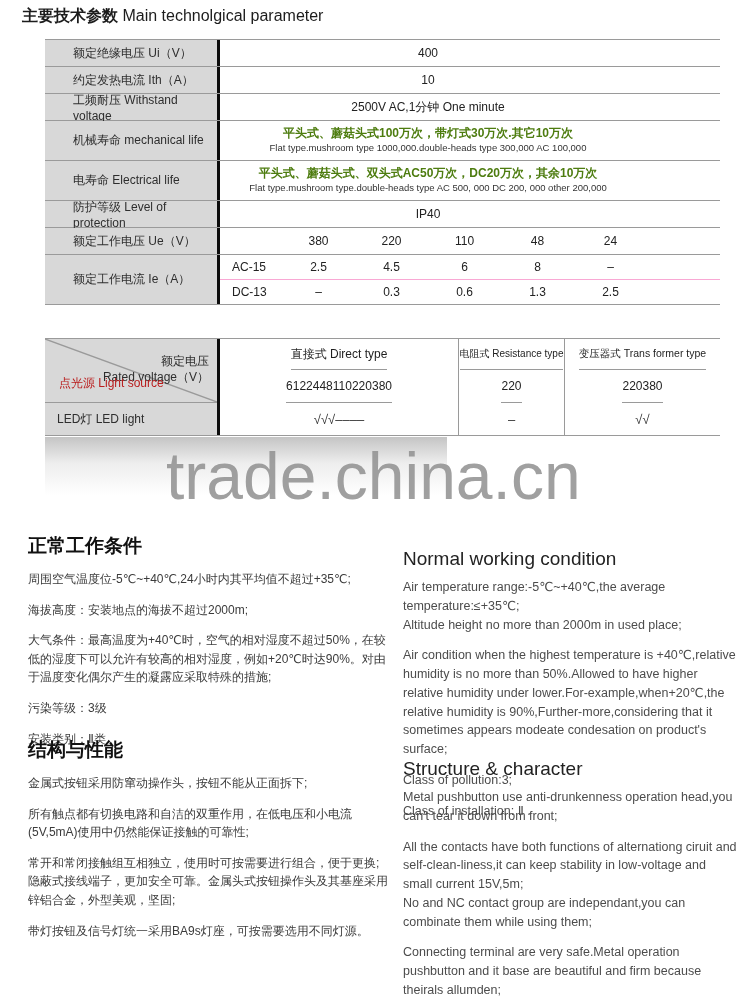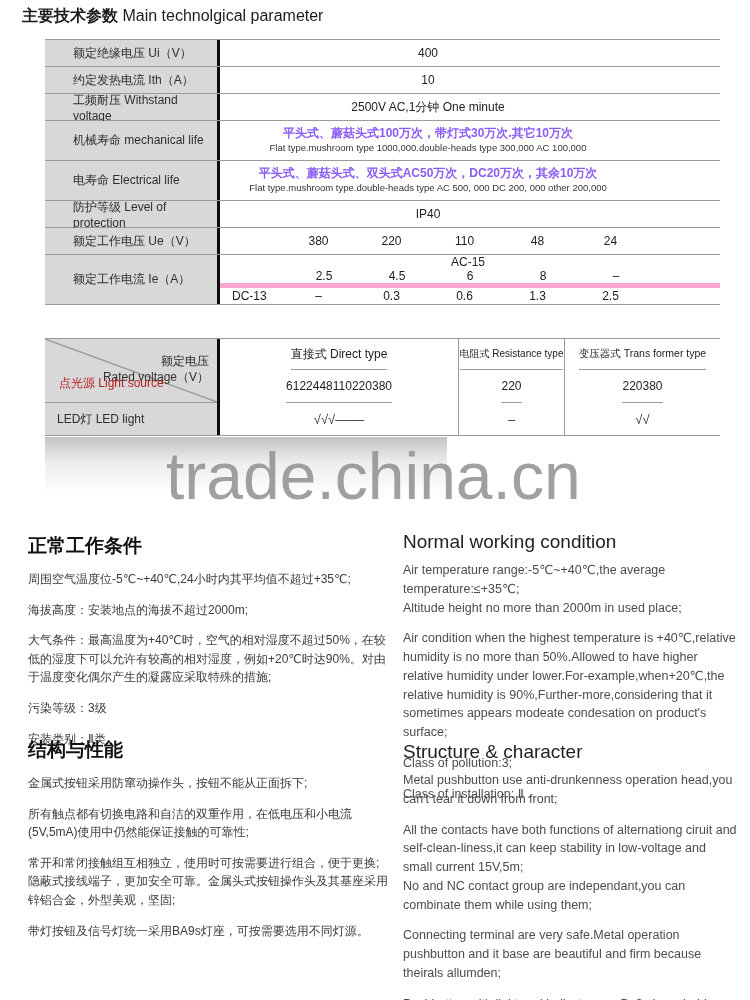--- a/index.html
+++ b/index.html
@@ -17,26 +17,26 @@
   .h26{height:26px}.h39{height:39px}.h49{height:49px}
   .label-cell{
     width:175px;box-sizing:border-box;background:#d8d8d8;
     border-right:3px solid #0d0d0d;display:flex;align-items:center;
     padding-left:28px;font-size:12px;color:#2e2e2e;
   }
   .value-cell{
     flex:1;display:flex;flex-direction:column;align-items:center;justify-content:center;
     text-align:center;font-size:12px;padding-right:84px;color:#222;
   }
-  .v-cn{font-size:12px;font-weight:600;color:#8b5cf6;line-height:1.3;}
+  .v-cn{font-size:12px;font-weight:600;color:#4d7c0f;line-height:1.3;}
   .v-en{font-size:9.5px;color:#333;line-height:1.35;}
   .multi{flex:1;display:flex;align-items:center;}
   .ie-wrap{flex:1;display:flex;flex-direction:column;}
   .subrow{flex:1;display:flex;align-items:center;}
-  .sb-top{border-bottom:5px solid #f9a8d4;flex-direction:column;}
+  .sb-top{border-bottom:1px solid #f9a8d4;}
   .sublabel{width:62px;box-sizing:border-box;padding-left:12px;font-size:12px;color:#222;}
   .cols{width:365px;display:flex;}
   .cols span{flex:1;text-align:center;font-size:12px;color:#222;}
   .filler{flex:1;}
 
   
   .light-table{position:absolute;left:45px;top:338px;width:675px;border-top:1px solid #9a9a9a;border-bottom:1px solid #9a9a9a;display:flex;}
   .lt-left{width:175px;box-sizing:border-box;border-right:3px solid #0d0d0d;background:#d8d8d8;}
   .corner{height:63px;border-bottom:1px solid #9a9a9a;position:relative;}
   .corner svg{position:absolute;left:0;top:0;width:100%;height:100%;}
@@ -57,21 +57,21 @@
   .g-led span{font-size:13px;color:#333;}
 
   
   .table-shadow{position:absolute;left:45px;top:437px;width:402px;height:58px;
     background:linear-gradient(180deg,rgba(125,125,125,.45) 0%,rgba(175,175,175,.22) 45%,rgba(255,255,255,0) 100%);}
   .watermark{position:absolute;left:166px;top:438px;font-size:66px;color:#939393;opacity:.88;letter-spacing:0;}
 
   
   .sec{position:absolute;}
   .sec-h-cn{font-size:19px;font-weight:bold;color:#111;margin:0 0 11px 0;}
-  .sec-h-en{font-size:19px;font-weight:500;color:#222;margin:0 0 8px 0;}
+  .sec-h-en{font-size:19px;font-weight:500;color:#222;margin:17px 0 8px 0;}
   .sec p{margin:0 0 12px 0;font-size:12px;line-height:1.55;color:#3b3b3b;}
   .sec-en p{font-size:12.5px;color:#4c4c4c;line-height:1.5;}
   p.mb0{margin-bottom:0;}
   .sec-normal-cn{left:28px;top:533px;width:364px;}
   .sec-normal-en{left:403px;top:531px;width:334px;}
   .sec-struct-cn{left:28px;top:737px;width:366px;}
   .sec-struct-en{left:403px;top:741px;width:334px;}
 </style>
 </head>
 <body>

